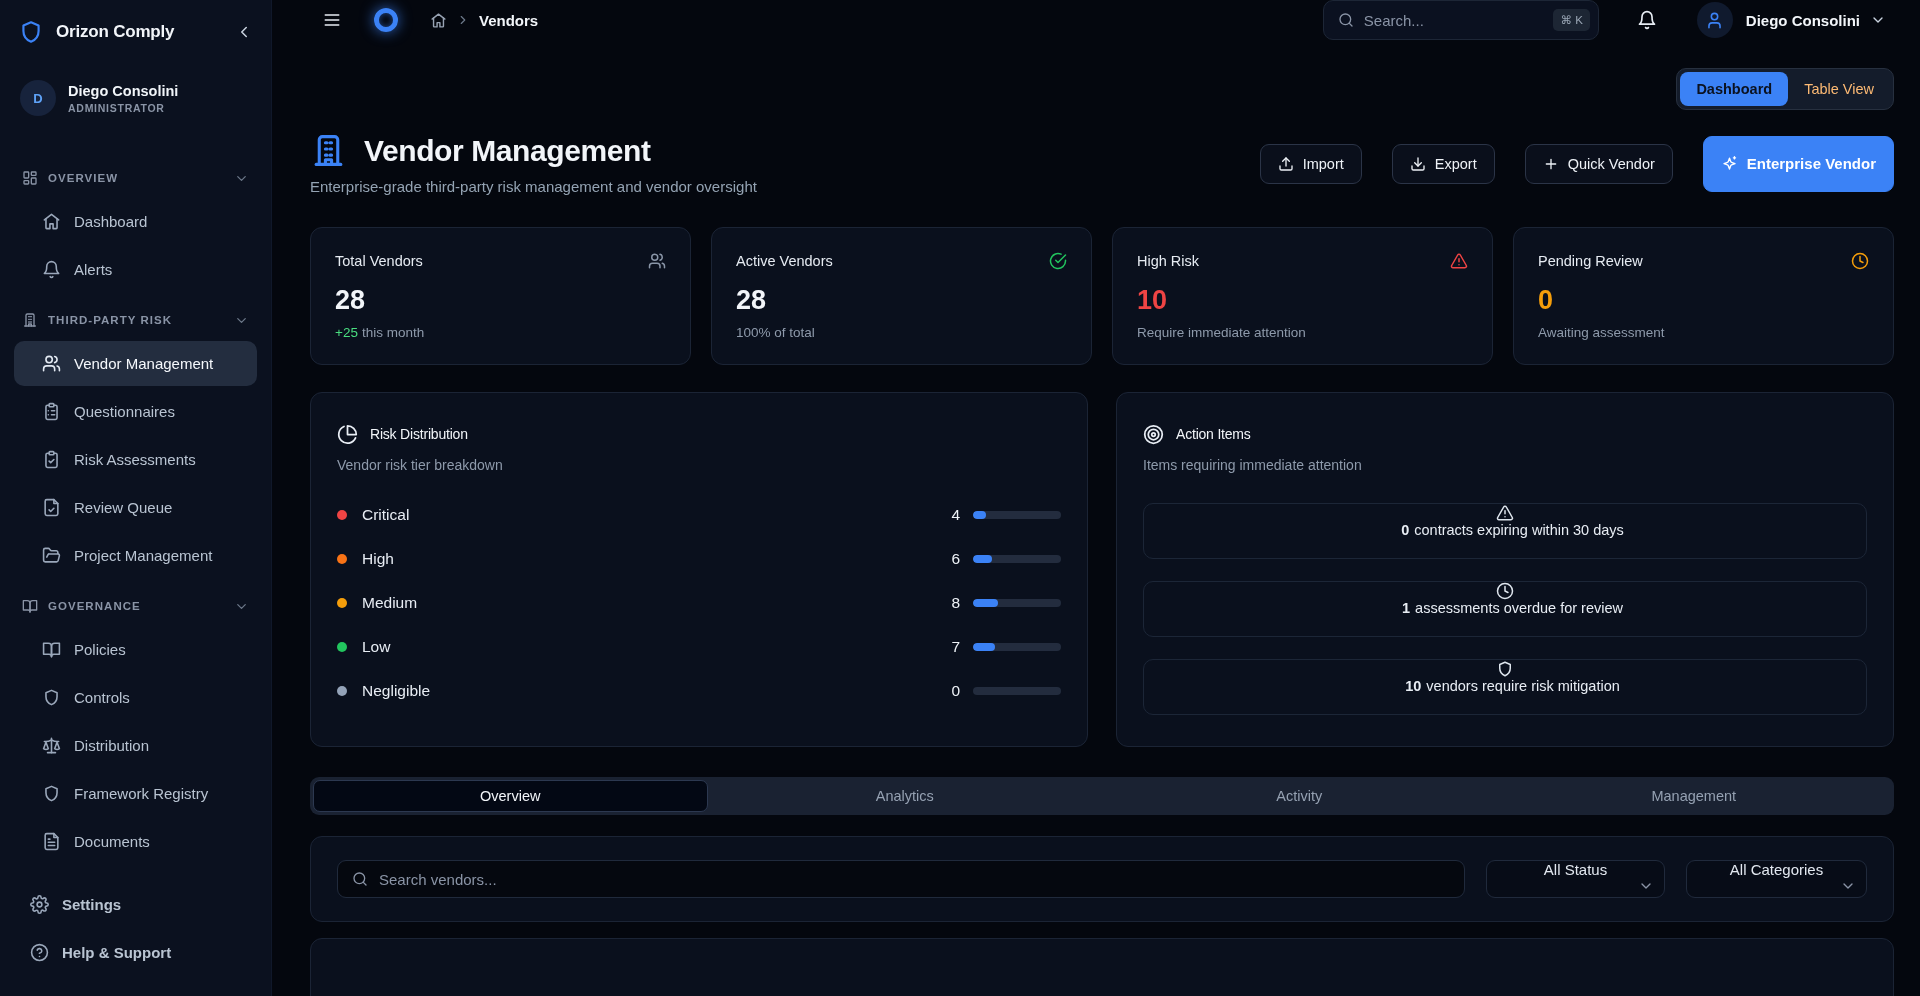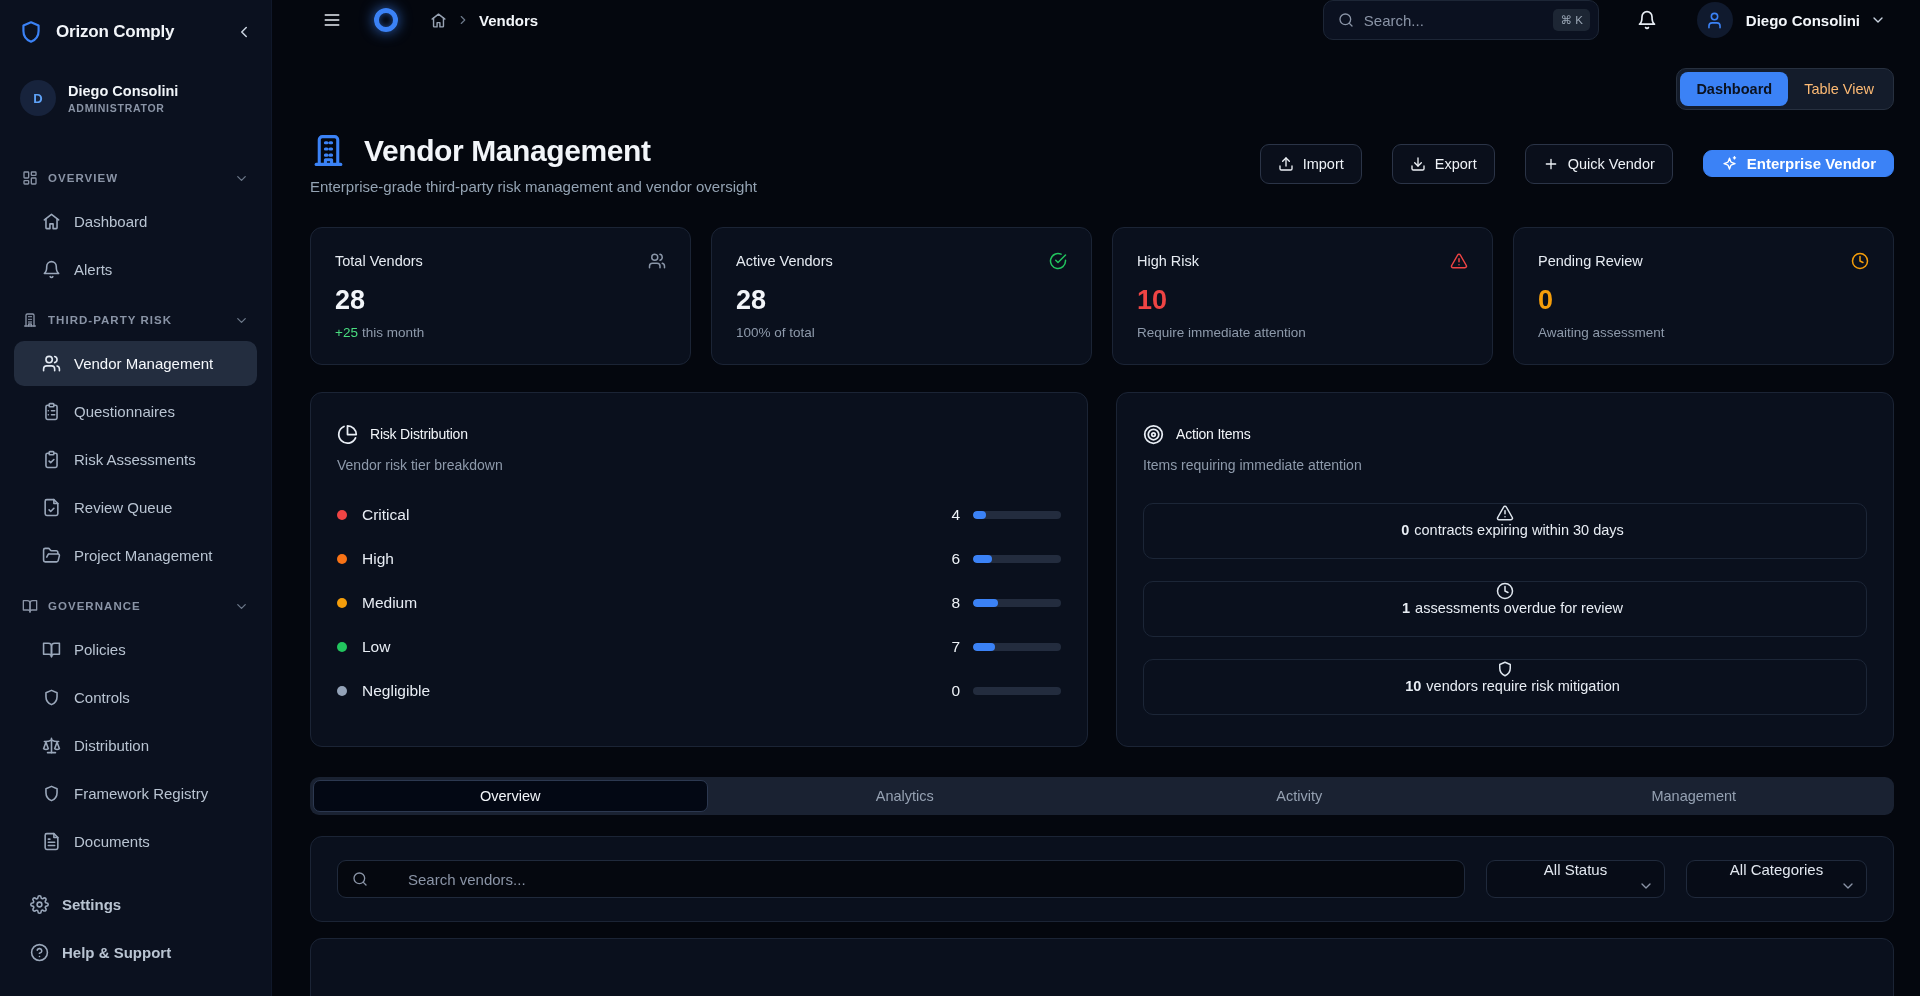--- a/index.html
+++ b/index.html
@@ -63,21 +63,21 @@
   .view-toggle .vt.active { background:#3b82f6; color:#0b1220; font-weight:600; }
 
   .header-row { margin-top:22px; display:flex; align-items:center; justify-content:space-between; }
   .title-wrap { display:flex; align-items:center; }
   .title-icon { color:#3b82f6; display:flex; }
   .page-title { font-size:30px; font-weight:700; letter-spacing:-0.4px; margin-left:17px; }
   .page-subtitle { font-size:15px; color:#94a3b3; margin-top:9px; }
   .actions-row { display:flex; gap:30px; align-items:center; }
   .btn { height:40px; border-radius:9px; border:1px solid #2b3447; background:#0a0f1b; color:#eef2f7; display:flex; align-items:center; padding:0 17px; font-size:14.5px; cursor:pointer; gap:9px; }
   .btn .b-ic { display:flex; }
-  .btn.primary { background:#3b82f6; border-color:#3b82f6; color:#fff; font-weight:600; height:27px; font-size:15px; }
+  .btn.primary { background:#3b82f6; border-color:#3b82f6; color:#fff; font-weight:600; height:56px; font-size:15px; }
 
   .stats-row { margin-top:32px; display:grid; grid-template-columns:repeat(4,1fr); gap:20px; }
   .stat-card { height:138px; background:#0a101d; border:1px solid #1b2435; border-radius:12px; padding:24px; }
   .stat-top { display:flex; align-items:center; justify-content:space-between; }
   .stat-label { font-size:14.5px; color:#e6ebf2; }
   .stat-ic { color:#8a96a8; display:flex; }
   .stat-ic.green { color:#22c55e; } .stat-ic.red { color:#ef4444; } .stat-ic.amber { color:#f59e0b; }
   .stat-value { font-size:27px; font-weight:700; margin-top:15px; }
   .stat-value.red { color:#ef4444; } .stat-value.amber { color:#f59e0b; }
   .stat-sub { font-size:13.5px; color:#8e9aab; margin-top:9px; }
@@ -103,21 +103,21 @@
   .action-item { height:56px; border:1px solid #1c2637; border-radius:10px; display:flex; align-items:center; padding:0 20px; cursor:pointer; background:rgba(12,18,32,.35);flex-direction:column; }
   .action-ic { color:#dfe6ee; display:flex; }
   .action-text { font-size:14.5px; color:#e8edf4; margin-left:15px; }
   .action-text b { font-weight:700; margin-right:5px; }
 
   .tabs-row { margin-top:30px; height:38px; background:#1a2232; border-radius:9px; padding:3px; display:grid; grid-template-columns:repeat(4,1fr); }
   .tab { display:flex; align-items:center; justify-content:center; font-size:14.5px; color:#95a1b2; cursor:pointer; border-radius:7px; }
   .tab.active { background:#030814; border:1px solid #2c3850; color:#f2f5f9; }
 
   .filter-card { margin-top:21px; height:86px; background:#0a101d; border:1px solid #1b2435; border-radius:12px; padding:24px 26px; display:flex; align-items:center; gap:21px; }
-  .vendor-search { flex:1; height:38px; border:1px solid #202a3c; background:#05080f; border-radius:9px; display:flex; align-items:center; padding:8px 14px;gap:29px; }
+  .vendor-search { flex:1; height:38px; border:1px solid #202a3c; background:#05080f; border-radius:9px; display:flex; align-items:center; padding:8px 14px; }
   .vendor-search .s-ic { color:#8a94a6; display:flex; }
   .vendor-search input { flex:1; background:transparent; border:none; outline:none; color:#dfe6ee; font-size:15px; font-family:inherit; margin-left:11px; }
   .vendor-search input::placeholder { color:#8a94a6; }
   .select { height:38px; border:1px solid #202a3c; border-radius:9px; display:flex; align-items:center; padding:0 10px; cursor:pointer; background:#070c17;flex-direction:column; }
   .select-label { font-size:15px; color:#e2e8f0; }
   .select .chev { color:#8a94a6; margin-left:auto; display:flex; }
   .select.status { width:179px; } .select.category { width:181px; }
 
   .partial-card { margin-top:16px; height:80px; background:#0a101d; border:1px solid #1b2435; border-radius:12px; }
 </style>

